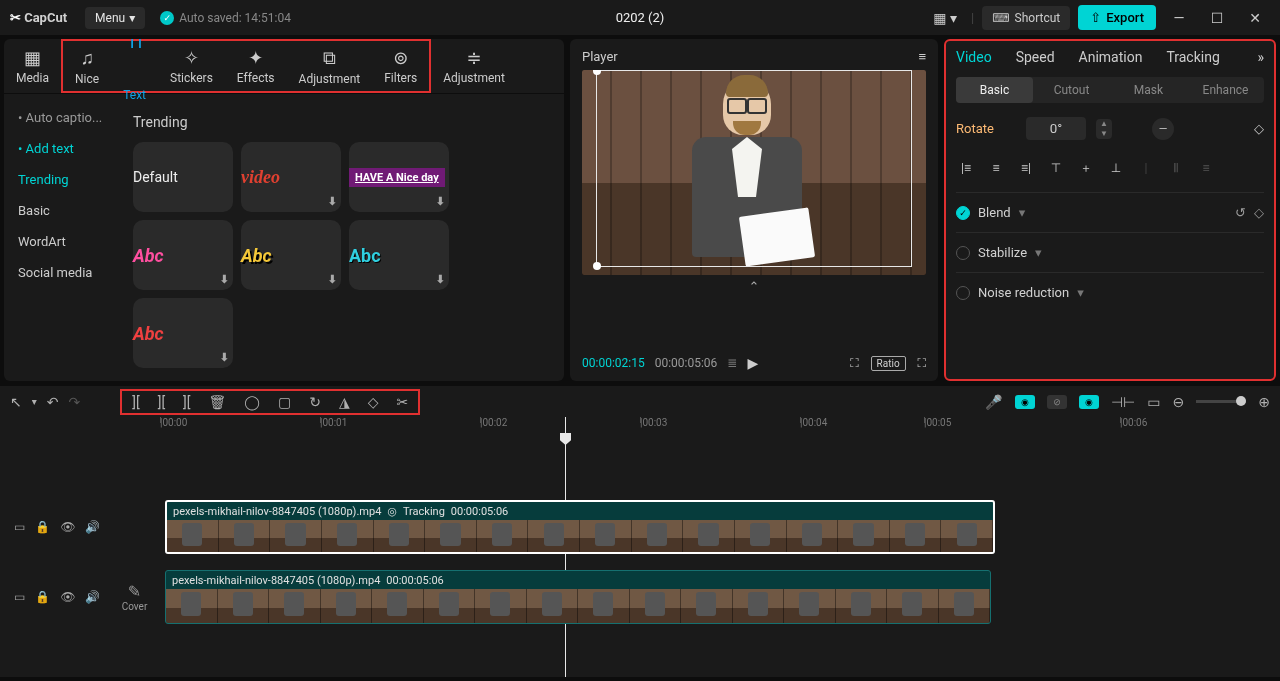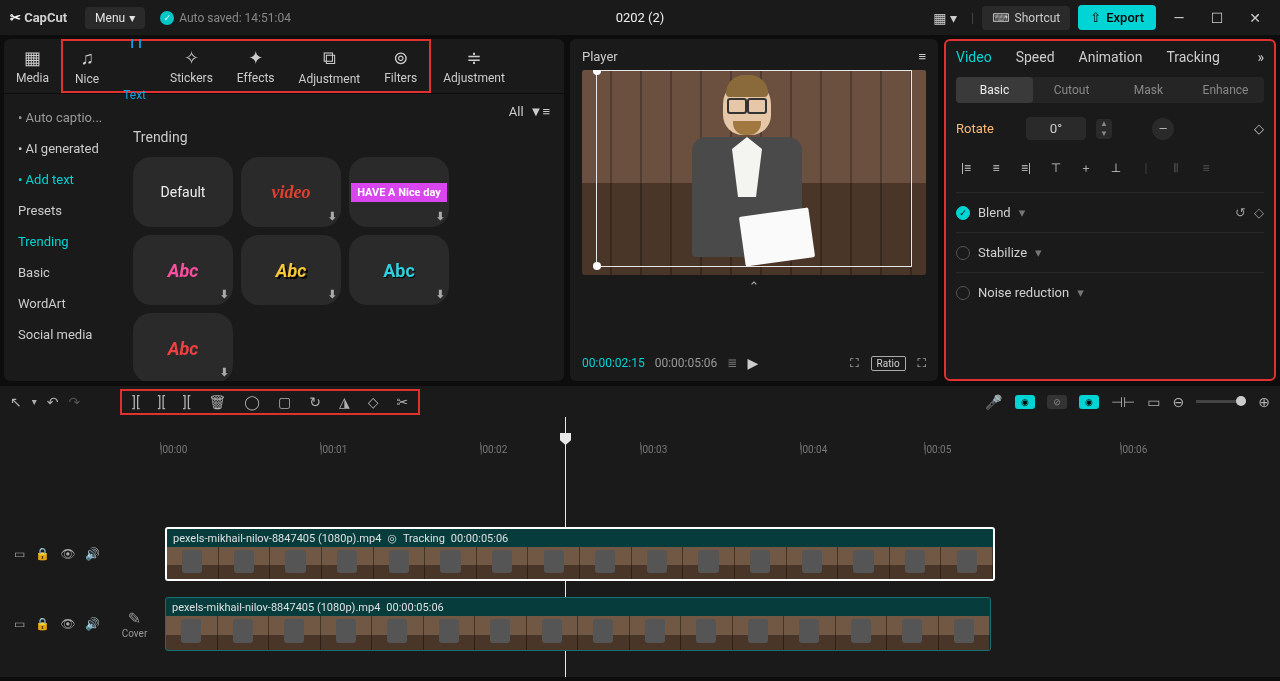--- a/index.html
+++ b/index.html
@@ -27,21 +27,21 @@
 .left-body { display:flex; flex:1; overflow:hidden; }
 .sidebar { width:115px; padding:8px 0; overflow-y:auto; }
 .side-item { padding:8px 14px; font-size:13px; color:#ccc; cursor:pointer; }
 .side-item.active { color:#00d4d4; }
 .side-item.dim { color:#999; }
 .content { flex:1; padding:10px 14px; overflow-y:auto; }
 .content-top { display:flex; justify-content:flex-end; align-items:center; gap:6px; font-size:13px; }
 .content-top .all { color:#ccc; }
 .section-title { margin:10px 0 12px; font-size:14px; color:#ccc; }
 .thumb-grid { display:flex; flex-wrap:wrap; gap:8px; }
-.thumb { width:100px; height:70px; background:#2a2a2a; border-radius:18px; display:flex; align-items:center; justify-content:center; position:relative; font-size:18px; font-weight:bold; }
+.thumb { width:100px; height:70px; background:#2a2a2a; border-radius:10px; display:flex; align-items:center; position:relative; font-size:18px; font-weight:bold; }
 .thumb .dl { position:absolute; bottom:4px; right:4px; font-size:11px; color:#aaa; }
 
 .panel-player { width:368px; background:#1a1a1a; border-radius:6px; padding:10px 12px; display:flex; flex-direction:column; }
 .player-head { display:flex; justify-content:space-between; align-items:center; font-size:13px; color:#ccc; margin-bottom:6px; }
 .player-view { position:relative; flex:0 0 205px; background:#000; border-radius:2px; overflow:hidden; }
 .person-scene { position:absolute; inset:0; background:linear-gradient(180deg,#6b5040 0%,#6b5040 55%,#4a3628 55%,#4a3628 100%); }
 .wood-lines { position:absolute; inset:0; background:repeating-linear-gradient(90deg,transparent 0 28px,rgba(0,0,0,0.25) 28px 30px); }
 .person { position:absolute; left:100px; top:10px; width:130px; height:180px; }
 .head { width:48px; height:55px; background:#e6c8a8; border-radius:24px 24px 20px 20px; margin:0 auto; position:relative; }
 .hair { position:absolute; top:-5px; left:3px; right:3px; height:22px; background:#8a6a3a; border-radius:20px 20px 4px 4px; }
@@ -86,21 +86,21 @@
 .tb-icon { color:#b0b0b0; font-size:14px; cursor:pointer; }
 .tb-group { display:flex; gap:18px; align-items:center; border:2px solid #e03030; padding:3px 10px; margin-left:30px; }
 .tb-right { margin-left:auto; display:flex; align-items:center; gap:12px; }
 .tb-toggle { width:20px; height:14px; border-radius:3px; font-size:9px; display:flex; align-items:center; justify-content:center; }
 .tb-toggle.on { background:#00d4d4; color:#000; }
 .tb-toggle.off { background:#333; color:#888; }
 .zoom-slider { width:50px; height:3px; background:#444; position:relative; }
 .zoom-slider::after { content:""; position:absolute; right:0; top:-4px; width:10px; height:10px; background:#ccc; border-radius:50%; }
 
 .timeline { background:#1a1a1a; height:260px; position:relative; overflow:hidden; }
-.ruler { height:20px; position:relative; margin-left:160px;margin-top:27px; }
+.ruler { height:20px; position:relative; margin-left:160px; }
 .ruler-tick { position:absolute; top:0; font-size:10px; color:#777; }
 .ruler-tick::before { content:""; position:absolute; top:-2px; left:0; width:1px; height:8px; background:#555; }
 .playhead { position:absolute; top:0; bottom:0; width:1px; background:#e8e8e8; left:565px; }
 .playhead::before { content:""; position:absolute; top:16px; left:-5px; width:11px; height:12px; background:#e8e8e8; clip-path:polygon(0 0,100% 0,100% 60%,50% 100%,0 60%); }
 .track-row { display:flex; align-items:center; height:60px; margin-top:10px; }
 .track-head { width:160px; display:flex; align-items:center; gap:10px; padding-left:14px; color:#aaa; font-size:12px; }
 .track-head .ti { cursor:pointer; font-size:12px; }
 .clip { height:54px; background:#0a6565; border-radius:3px; position:relative; overflow:hidden; display:flex; flex-direction:column; border:1px solid #157070; }
 .clip.sel { border:2px solid #fff; }
 .clip-label { height:18px; background:rgba(0,0,0,0.4); color:#e0e0e0; font-size:11px; padding:1px 6px; display:flex; align-items:center; gap:6px; }
@@ -179,44 +179,38 @@
           </div>
         </div>
         <div class="top-tab">
           <span class="tab-icon">≑</span>
           <span>Adjustment</span>
         </div>
       </div>
     <div class="left-body">
       <div class="sidebar" id="sidebar">
           <div class="side-item dim">• Auto captio...</div>
-          <div class="side-item">• AI generated</div>
           <div class="side-item active">• Add text</div>
-          <div class="side-item">Presets</div>
           <div class="side-item active">Trending</div>
           <div class="side-item">Basic</div>
           <div class="side-item">WordArt</div>
           <div class="side-item">Social media</div>
         </div>
       <div class="content">
-        <div class="content-top">
-          <span class="all">All</span>
-          <span style="color:#ccc">▼≡</span>
-        </div>
         <div class="section-title">Trending</div>
         <div class="thumb-grid" id="thumbs">
             <div class="thumb">
               <span style="color:#eee;font-size:14px;font-weight:normal">Default</span>
             </div>
             <div class="thumb">
               <span style="color:#e04030;font-family:cursive;font-style:italic">video</span>
               <span class="dl">⬇</span>
             </div>
             <div class="thumb">
-              <span style="color: rgb(255, 255, 255); font-size: 11px; line-height: 13px; text-align: center; background: #d946ef; padding: 3px 6px;">HAVE A
+              <span style="color: rgb(255, 255, 255); font-size: 11px; line-height: 13px; text-align: center; background: #701a75; padding: 3px 6px; text-decoration: underline;">HAVE A
 Nice day</span>
               <span class="dl">⬇</span>
             </div>
             <div class="thumb">
               <span style="color:#ff4fa0;font-style:italic">Abc</span>
               <span class="dl">⬇</span>
             </div>
             <div class="thumb">
               <span style="color:#f5c838;font-style:italic;text-shadow:2px 2px 0 #000">Abc</span>
               <span class="dl">⬇</span>

